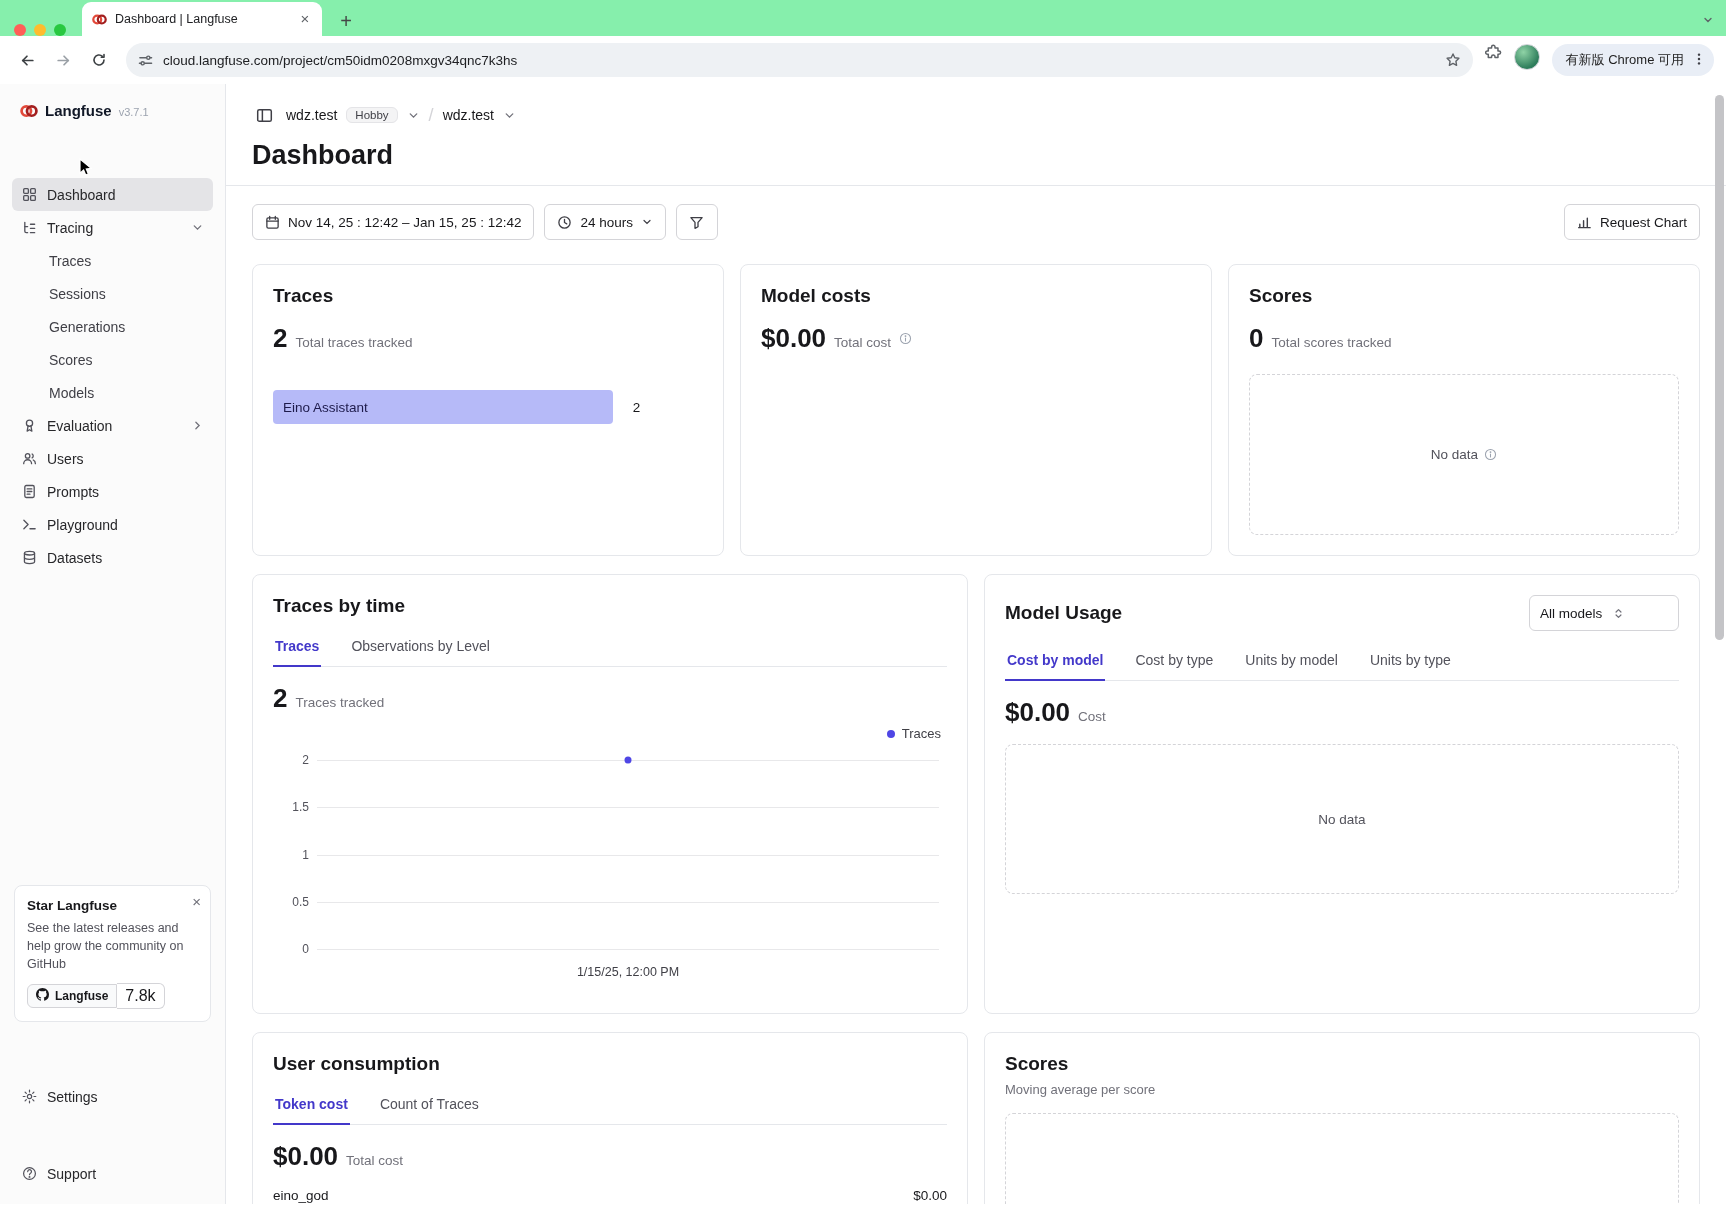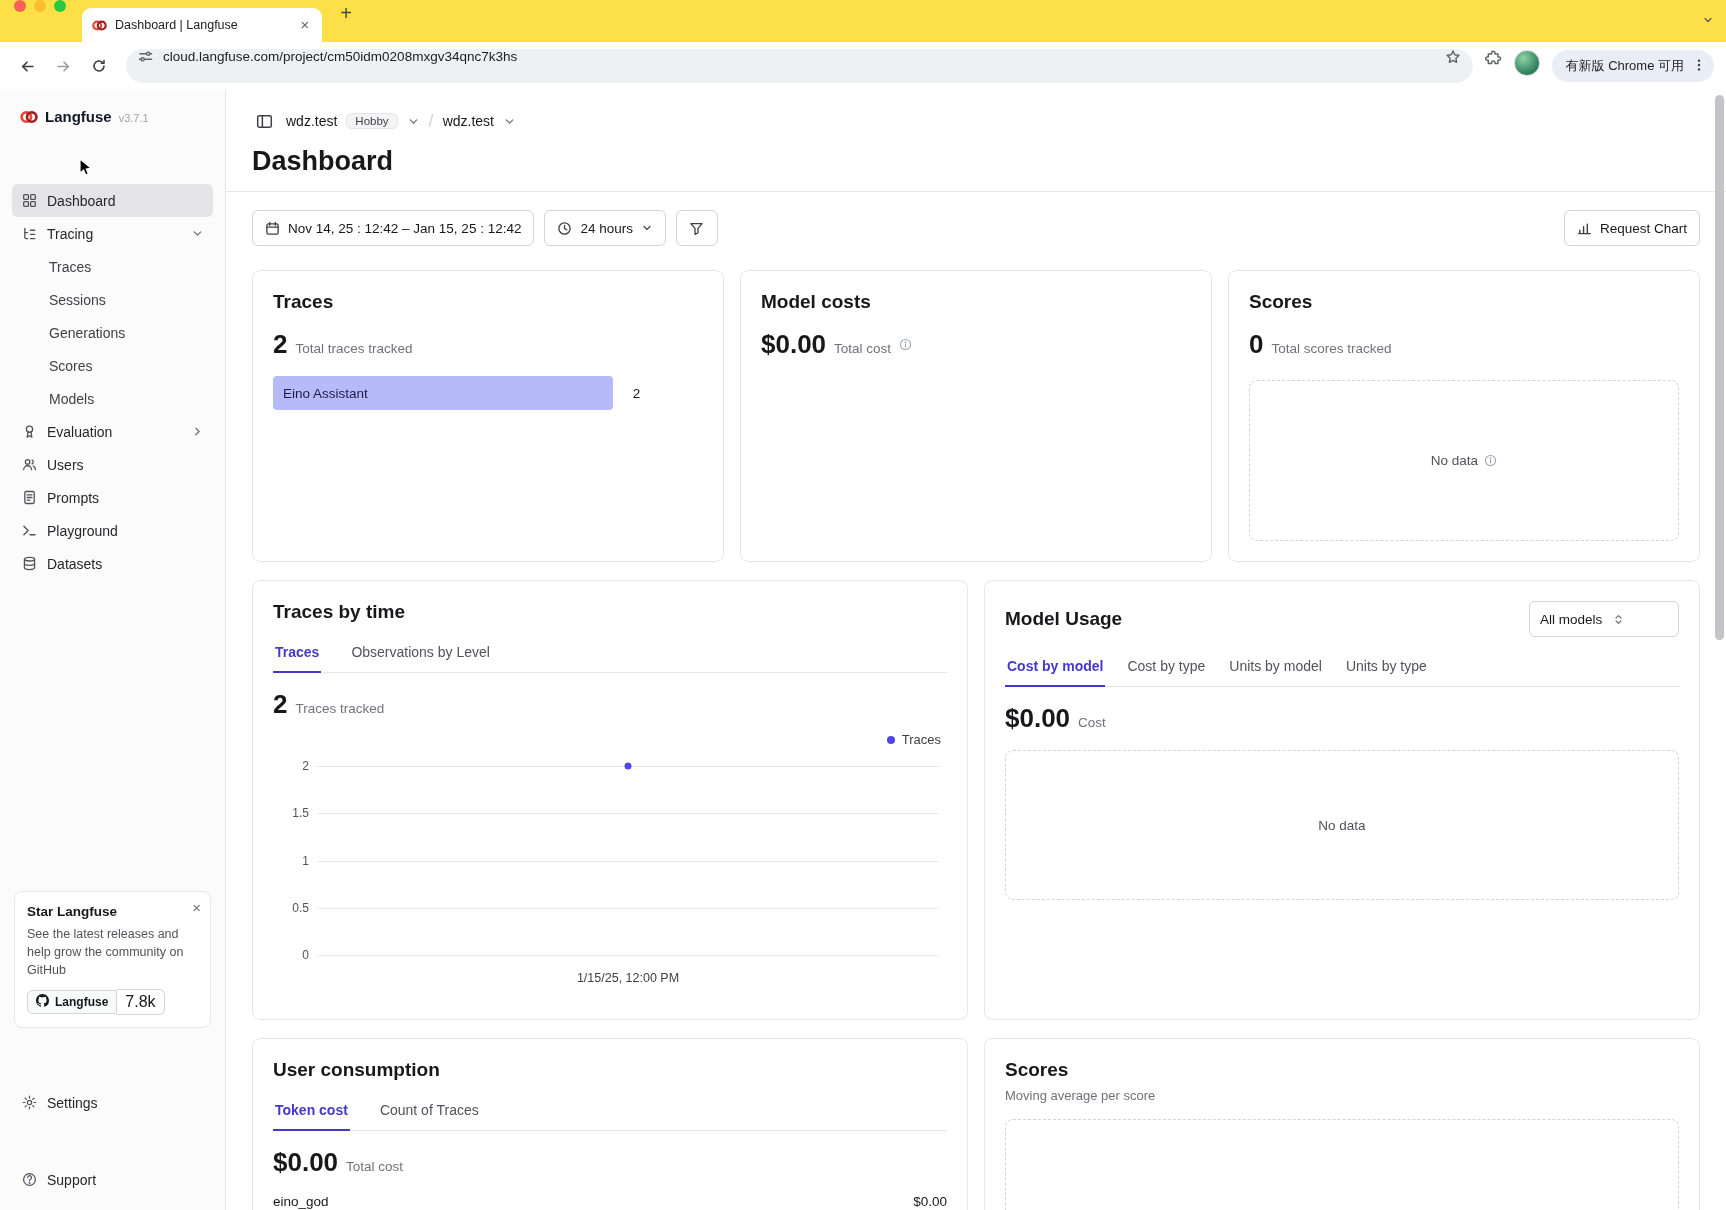--- a/index.html
+++ b/index.html
@@ -1,32 +1,32 @@
 <!DOCTYPE html>
 <html><head>
 <meta charset="utf-8">
 <style>
   * { box-sizing: border-box; margin: 0; padding: 0; }
   html, body { width: 1726px; height: 1210px; overflow: hidden; }
   body { font-family: "Liberation Sans", "DejaVu Sans", sans-serif; background: #fff; color: #18181b; position: relative; }
 
   
-  .tabstrip { height: 42px; background: #fde047; display: flex; align-items: flex-start; position: relative; }
+  .tabstrip { height: 36px; background: #86efac; display: flex; align-items: flex-end; position: relative; }
   .traffic { display: flex; gap: 8px; margin: 0 16px 0 14px; }
   .tl { width: 12px; height: 12px; border-radius: 50%; display: inline-block; }
   .tl.red { background: #ff5f57; } .tl.yellow { background: #febc2e; } .tl.green { background: #28c840; }
   .tab { align-self: flex-end; height: 34px; width: 240px; background: #fff; border-radius: 9px 9px 0 0; display: flex; align-items: center; gap: 8px; padding: 0 8px 0 10px; }
   .tab-title { font-size: 12.5px; color: #202124; flex: 1; white-space: nowrap; overflow: hidden; }
   .tab-close { color: #5f6368; font-size: 15px; width: 18px; height: 18px; line-height: 17px; text-align: center; border-radius: 50%; }
   .newtab-btn { color: #444746; font-size: 20px; font-weight: 300; margin-left: 10px; width: 28px; height: 28px; text-align: center; line-height: 26px; border-radius: 50%; }
   .tabsearch { position: absolute; right: 12px; top: 12px; color: #5f6368; }
   .urlbar { height: 48px; background: #fff; display: flex; align-items: center; padding: 0 12px; gap: 6px; }
   .nav-btn { width: 30px; height: 30px; display: flex; align-items: center; justify-content: center; border-radius: 50%; color: #3c4043; }
   .nav-btn.disabled { color: #9aa0a6; }
-  .omnibox { flex: 1; height: 34px; background: #eef1f4; border-radius: 17px; display: flex; padding: 0 12px; gap: 10px; margin: 0 6px; }
+  .omnibox { flex: 1; height: 34px; background: #eef1f4; border-radius: 17px; display: flex; align-items: center; padding: 0 12px; gap: 10px; margin: 0 6px; }
   .url-text { font-size: 13.5px; color: #202124; flex: 1; }
   .omni-icon { color: #5f6368; display: flex; }
   .right-cluster { display: flex; align-items: flex-start; gap: 12px; }
   .avatar { width: 26px; height: 26px; border-radius: 50%; background: radial-gradient(circle at 35% 30%, #8fd3a6, #2e7d5b 70%); border: 1px solid #d0d3d8; }
   .update-pill { height: 32px; background: #e9eef6; border-radius: 16px; display: flex; align-items: center; gap: 8px; padding: 0 8px 0 14px; font-size: 13px; color: #1f1f1f; white-space: nowrap; }
 
   
   .app { display: flex; height: 1120px; }
   .sidebar { width: 226px; background: #fbfbfb; border-right: 1px solid #e5e7eb; padding: 14px 12px; display: flex; flex-direction: column; gap: 44px; }
   .brand-row { display: flex; align-items: baseline; gap: 7px; padding: 4px 8px 2px; margin-bottom: 12px; }
@@ -69,38 +69,38 @@
   .grid3 .card { height: 292px; }
   .row2 .card { height: 440px; }
   .row3 .card { height: 400px; }
   .card-title { font-size: 19px; font-weight: 700; color: #18181b; }
   .card-subtitle { font-size: 13px; color: #71717a; margin-top: 7px; }
   .metric { display: flex; align-items: baseline; gap: 8px; margin-top: 16px; }
   .metric .val { font-size: 26px; font-weight: 700; color: #18181b; }
   .metric .cap { font-size: 13.5px; color: #71717a; }
   .info-i { color: #9ca3af; display: inline-flex; align-self: center; }
 
-  .bar-row { display: flex; align-items: center; margin-top: 16px; }
+  .bar-row { display: flex; align-items: center; margin-top: 36px; }
   .bar { width: 79%; height: 34px; background: #b6baf8; border-radius: 4px; display: flex; align-items: center; padding-left: 10px; font-size: 13.5px; color: #1e1b4b; }
   .bar-val { margin-left: 20px; font-size: 13.5px; color: #18181b; }
 
   .mc-table { margin-top: 26px; font-size: 13px; }
   .mc-head, .mc-row { display: flex; align-items: center; }
   .mc-head { padding-bottom: 9px; border-bottom: 1px solid #e5e7eb; color: #18181b; font-weight: 500; }
   .mc-row { padding: 12px 0; color: #475569; }
   .col-model { flex: 1; } .col-tokens { width: 90px; text-align: right; } .col-usd { width: 64px; text-align: right; }
   .mc-row .col-tokens, .mc-row .col-usd { color: #18181b; }
 
   .nodata-box { border: 1px dashed #d4d4d8; border-radius: 8px; display: flex; align-items: center; justify-content: center; gap: 6px; font-size: 13.5px; color: #52525b; }
   .nodata-box.grow { flex: 1; margin-top: 20px; }
   .nodata-box.fixed { height: 150px; margin-top: 16px; }
   .nodata-box.tall { height: 210px; margin-top: 16px; }
 
   .tabs { display: flex; gap: 28px; border-bottom: 1px solid #e5e7eb; margin-top: 12px; }
-  .tabs.tight { gap: 20px; }
+  .tabs.tight { gap: 28px; }
   .tab-item { padding: 9px 2px 11px; font-size: 14px; color: #52525b; cursor: pointer; border-bottom: 2px solid transparent; margin-bottom: -1px; }
   .tab-item.active { color: #4338ca; font-weight: 600; border-bottom-color: #4338ca; }
 
   .chart { position: relative; margin-top: 10px; flex: 1; }
   .chart-legend { position: absolute; top: 2px; right: 6px; display: flex; align-items: center; gap: 7px; font-size: 13px; color: #3f3f46; }
   .legend-dot { width: 8px; height: 8px; border-radius: 50%; background: #4f46e5; }
   .plot { position: absolute; left: 44px; right: 8px; top: 36px; bottom: 44px; }
   .gridline { position: absolute; left: 0; right: 0; height: 1px; background: #e8e8ea; }
   .ytick { position: absolute; left: -38px; width: 30px; text-align: right; transform: translateY(-50%); font-size: 12px; color: #52525b; }
   .chart-dot { position: absolute; width: 7px; height: 7px; border-radius: 50%; background: #4f46e5; transform: translate(-50%, -50%); }

